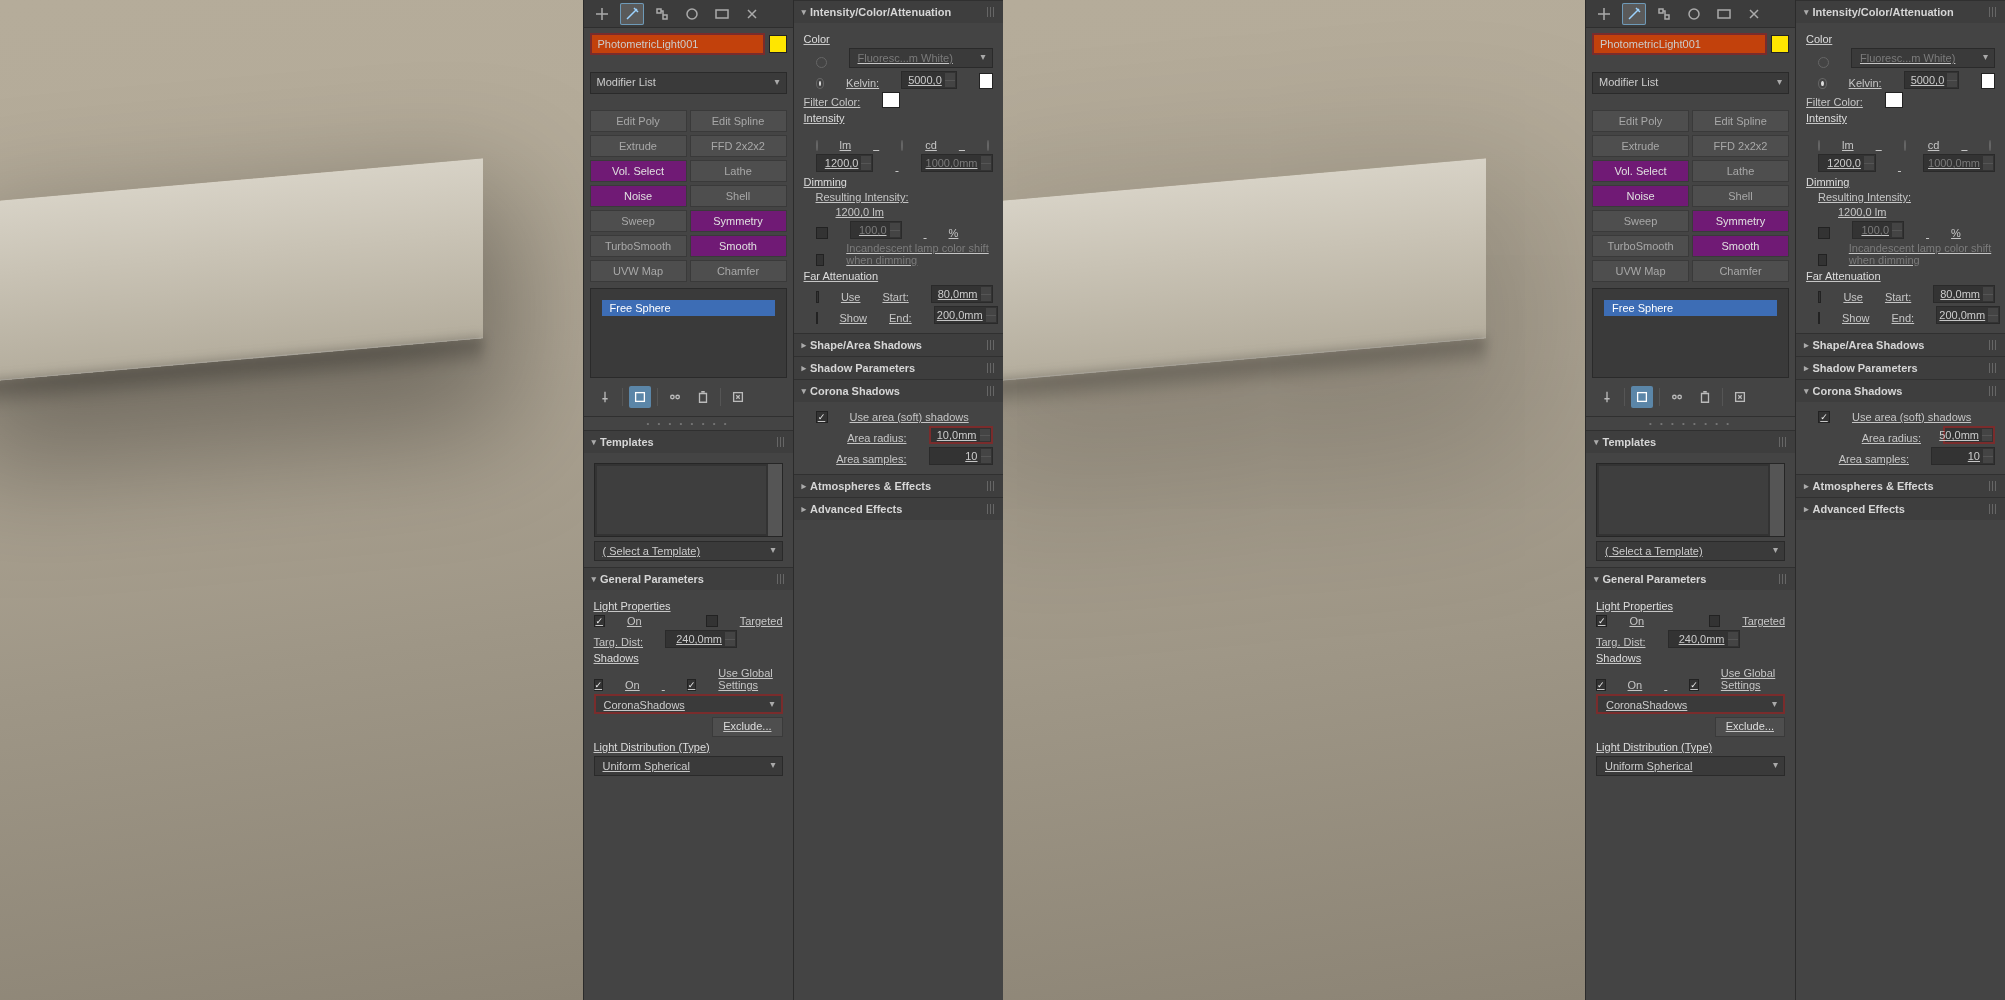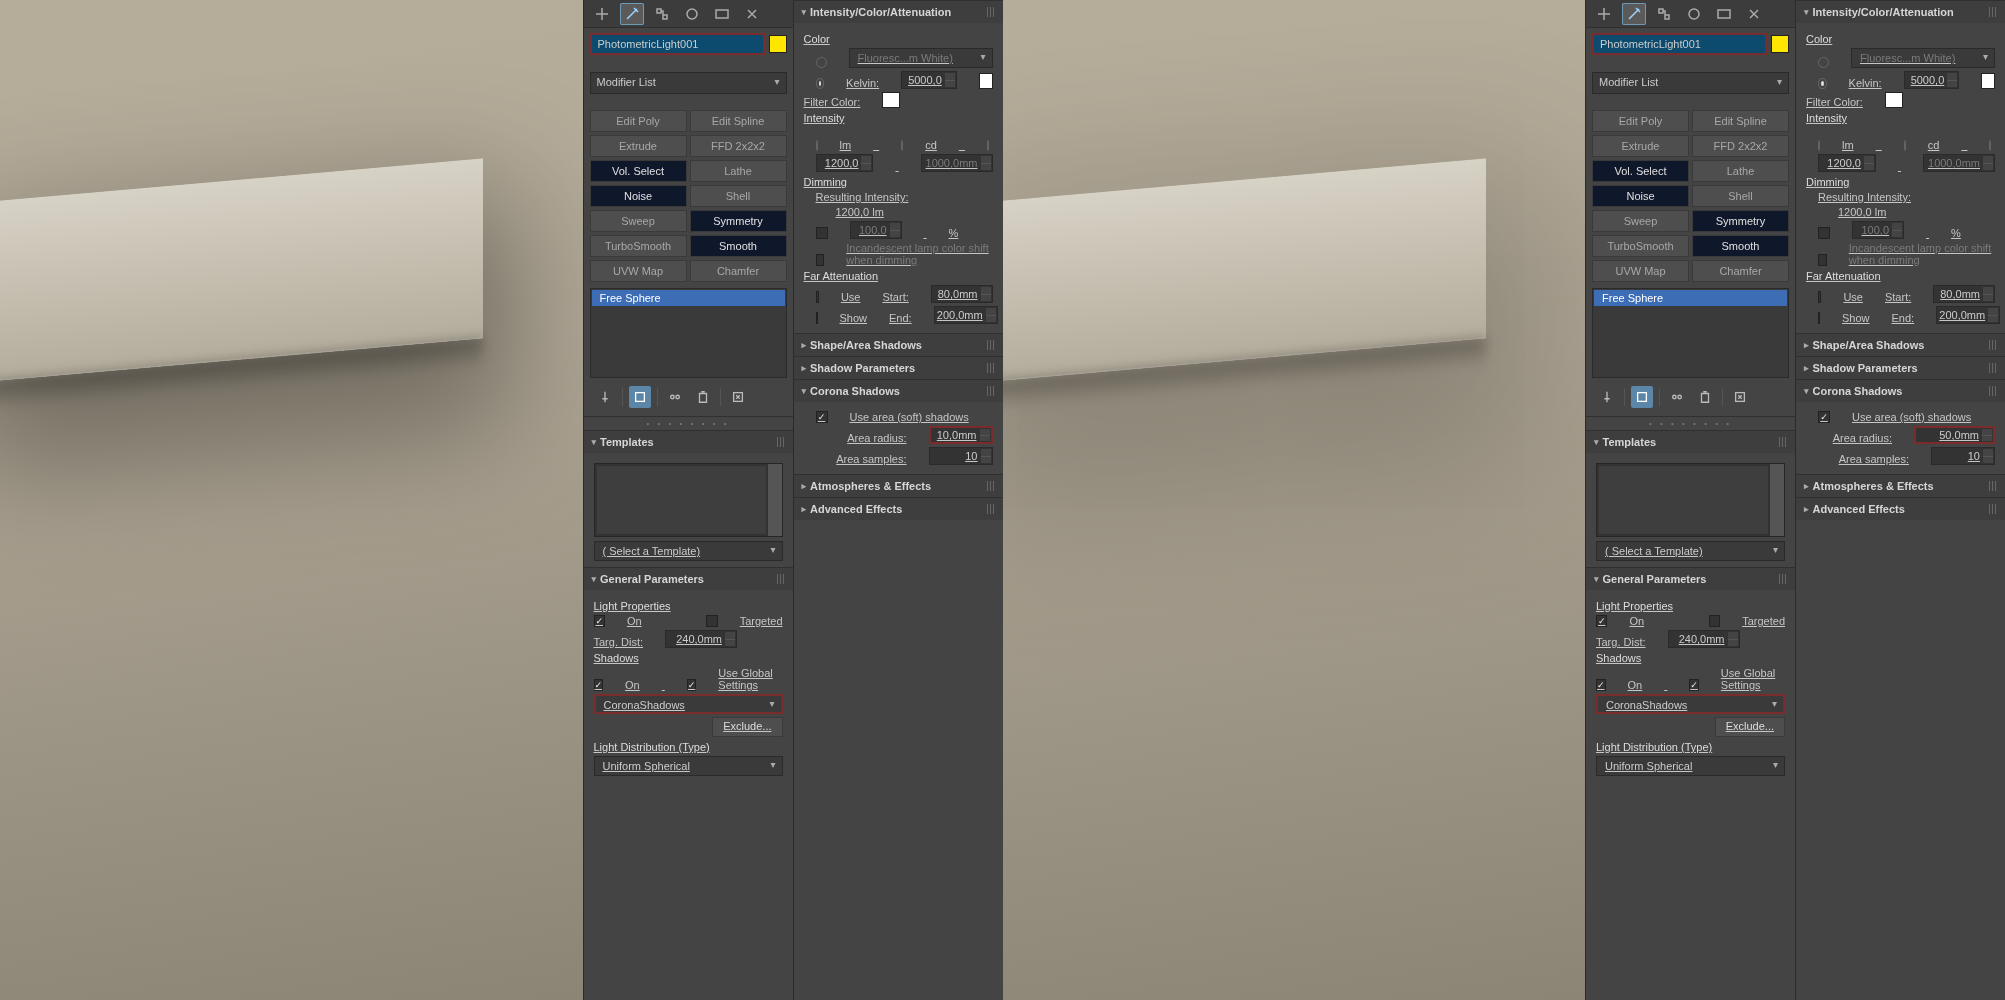--- a/index.html
+++ b/index.html
@@ -80,21 +80,21 @@
     border-radius:2px;
   }
   .tabbtn.sel { background:#5a5a5a; color:#9dd3ff; box-shadow: inset 0 0 0 1px #6e9ab8;}
   .tabbtn svg { width:16px; height:16px; stroke:currentColor; fill:none; stroke-width:1.5;}
   
   .namerow {
     display:flex; align-items:center; gap:4px; padding:5px 6px;
   }
   .namefield {
     flex:1;
-    background:#0c4a6e;
+    background:#c2410c;
     border:2px solid #7a2c2c;
     color:#ccc;
     height:22px;
     padding:2px 6px;
     font-size:11px;
   }
   .yellowswatch {
     width:18px; height:18px; background:#ffe600; border:1px solid #222;
   }
   .dropdown {
@@ -116,26 +116,26 @@
     padding:4px 6px 6px;
   }
   .mbtn {
     background:#4e4e4e;
     border:1px solid #3a3a3a;
     height:22px;
     color:#a8a8a8;
     display:flex; align-items:center; justify-content:center;
     font-size:11px;
   }
-  .mbtn.enabled { color:#e0e0e0; background:#0f172a;text-align:right;}
+  .mbtn.enabled { color:#e0e0e0; background:#701a75;text-align:right;}
   .listbox {
     margin:0 6px; height:90px;
     background:#3a3a3a;
     border:1px solid #2a2a2a;
-    padding:1px;
+    padding:11px;
   }
   .listitem {
     background:#3d6db5;
     color:#fff;
     padding:2px 8px;
     font-size:11px;
   }
   .iconrow {
     display:flex; align-items:center; gap:6px;
     padding:8px 10px;
@@ -687,21 +687,21 @@
               <span>Corona Shadows</span>
               <span class="grip"></span>
             </div>
             <div class="rollbody">
               <div class="row indent">
                 <span class="checkbox checked"></span> 
                 <span>Use area (soft) shadows</span>
               </div>
               <div class="row indent">
                 <span style="flex:1;text-align:right">Area radius:</span> 
-                <span class="spinner hl" style="width:81px">50,0mm</span>
+                <span class="spinner hl" style="width:52px">50,0mm</span>
               </div>
               <div class="row indent">
                 <span style="flex:1;text-align:right">Area samples:</span> 
                 <span class="spinner" style="width:64px">10</span>
               </div>
             </div>
           </div>
           <div class="rollout">
             <div class="rollhdr">
               <span class="chev">▸</span>

